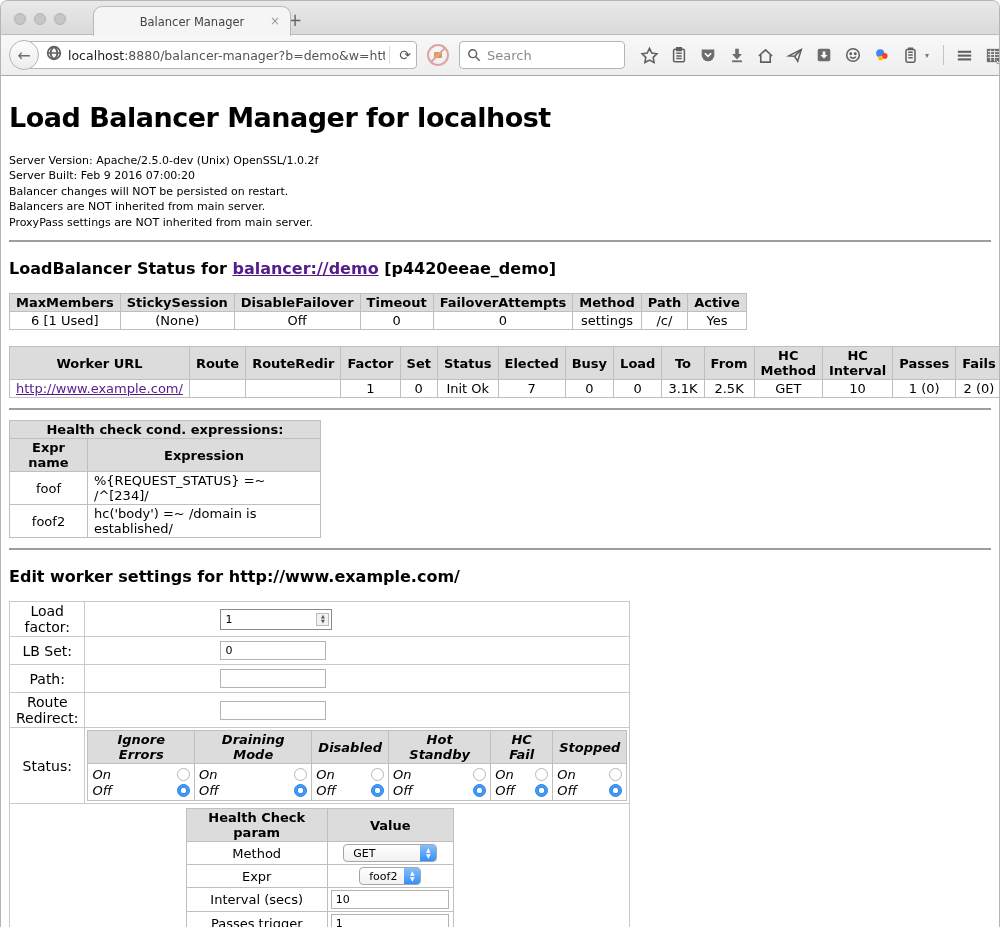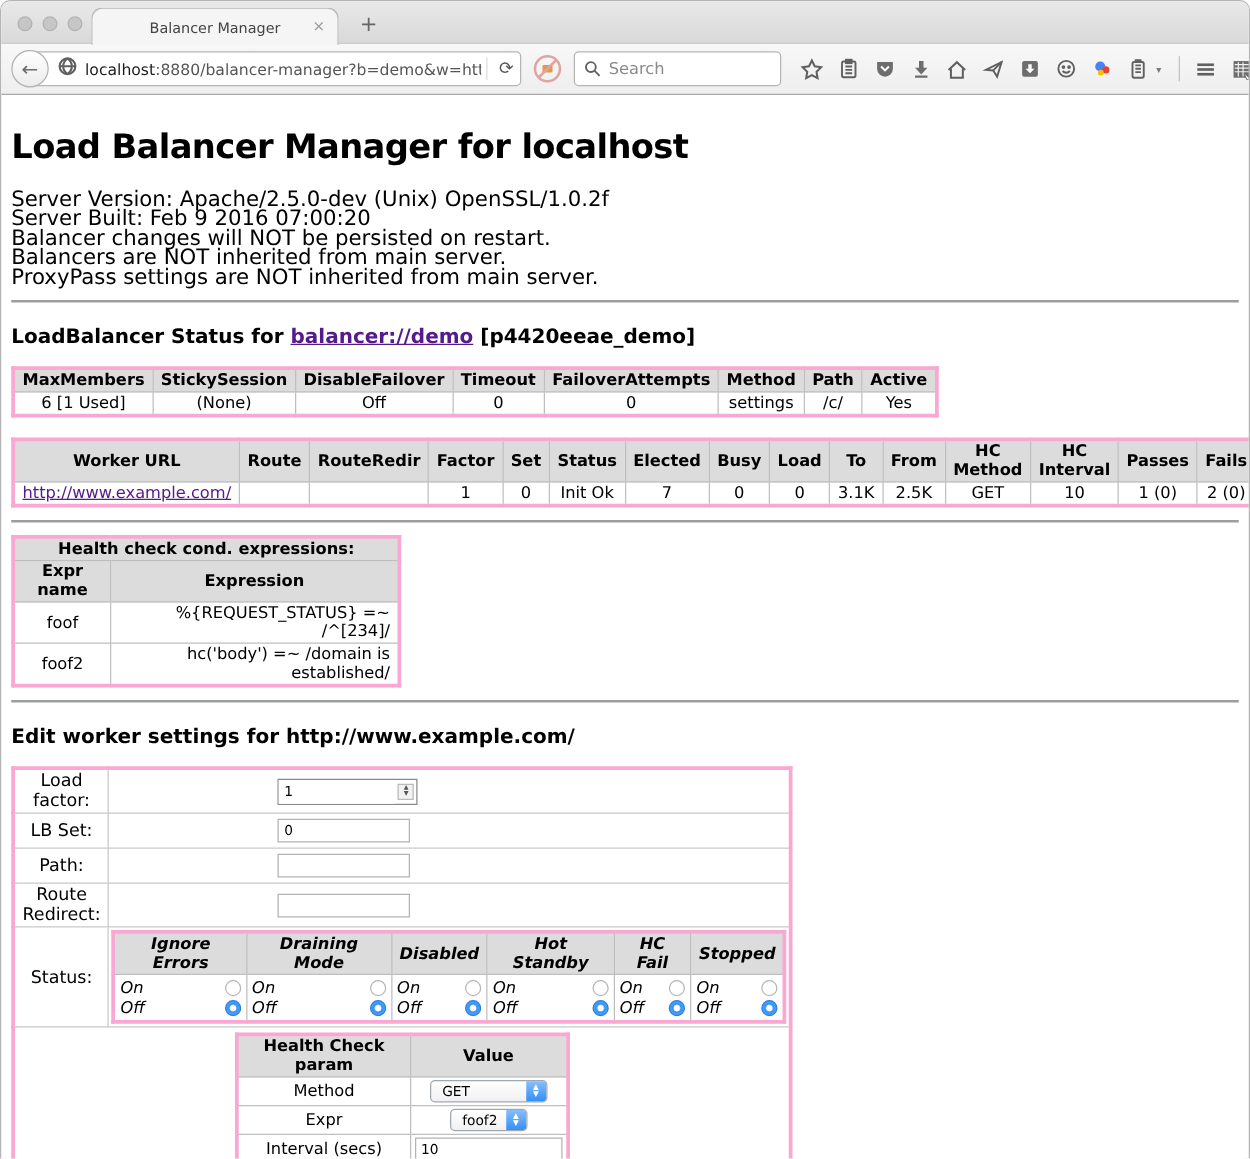--- a/index.html
+++ b/index.html
@@ -5,21 +5,21 @@
   * { box-sizing: border-box; margin: 0; padding: 0; }
   html,body { background:#fff; font-family:"DejaVu Sans", sans-serif; }
   .window { width:1000px; height:927px; background:#fff; border-radius:8px 8px 0 0;
             overflow:hidden; position:relative; border:1px solid #b5b5b5; border-bottom:none; }
 
   
   .tabstrip { height:34px; background:linear-gradient(#e9e9e9,#d9d9d9); position:relative;
               border-bottom:1px solid #bcbcbc; }
   .traffic { position:absolute; top:12px; left:13px; display:flex; gap:8px; }
   .traffic span { width:12px; height:12px; border-radius:50%; background:#c6c6c6; border:1px solid #b2b2b2; }
-  .tab { position:absolute; left:72px; top:5px; width:198px; height:30px; background:#f5f5f5;
+  .tab { position:absolute; left:92px; top:5px; width:198px; height:30px; background:#f5f5f5;
          border:1px solid #b9b9b9; border-bottom:none; border-radius:9px 9px 0 0;
          display:flex; align-items:center; justify-content:center; font-size:11.5px; color:#444; z-index:2; }
   .tab .close { position:absolute; right:10px; top:7px; color:#999; font-size:12px; cursor:default; }
   .newtab { position:absolute; left:283px; top:6px; color:#666; font-size:17px; width:22px; height:26px;
             display:flex; align-items:center; justify-content:center; }
 
   .toolbar { height:41px; background:linear-gradient(#f8f8f8,#eeeeee); border-bottom:1px solid #a8a8a8;
              display:flex; align-items:center; padding:0 8px; }
   .backbtn { width:30px; height:30px; border-radius:50%; background:linear-gradient(#fefefe,#ececec);
              border:1px solid #b3b3b3; display:flex; align-items:center; justify-content:center;
@@ -37,36 +37,36 @@
   .searchbar .ph { color:#8b8b8b; font-size:13px; margin-left:6px; }
   .tb-icons { display:flex; align-items:center; margin-left:10px; }
   .tbbtn { width:29px; height:28px; display:flex; align-items:center; justify-content:center; color:#606060; }
   .tb-sep { width:1px; height:20px; background:#c4c4c4; margin:0 6px; }
   .caret { font-size:8px; color:#7a7a7a; width:12px; }
   svg.gi { stroke:#606060; fill:none; stroke-width:1.7; }
 
   
   .content { padding:4px 8px 0 8px; color:#000; }
   h1.pagetitle { font-size:27px; font-weight:bold; margin:22px 0 20px 0; letter-spacing:-0.5px; }
-  .info { font-size:17px; line-height:15.4px; }
+  .info { font-size:11px; line-height:15.4px; }
   hr { border:none; border-top:2px solid #9d9d9d; margin:10px 0; }
   .secheading { font-size:16px; font-weight:bold; margin:17px 0 15px 0; }
   a.plink { color:#551a8b; text-decoration:underline; }
 
   table { border-collapse:collapse; font-size:13px; }
   th, td { border:1px solid #bfbfbf; padding:1px 6px; text-align:center; height:18px; }
   th { background:#dcdcdc; font-weight:bold; }
-  table.bordered { border:3px solid #f9a8d4; }
+  table.bordered { border:1px solid #f9a8d4; }
 
   .tbl-balancer { width:615px; margin:4px 0 16px 0; }
   .tbl-worker  { width:962px; margin:4px 0 8px 0; }
   .tbl-worker td.url { text-align:center; }
   .tbl-expr { width:312px; margin:6px 0 10px 0; }
   .tbl-expr td.ename { width:78px; }
-  .tbl-expr td.eexpr { text-align:right; }
+  .tbl-expr td.eexpr { text-align:left; }
 
   
   .tbl-form { width:564px; margin:8px 0 12px 0; }
   .tbl-form > tbody > tr > td { border:1px solid #c9c9c9; }
   td.flabel { width:100px; font-size:14px; }
   td.fvalue { text-align:left; padding:4px 2px; }
   input.txt { width:106px; height:19px; border:1px solid #b3b3b3; font:11px "DejaVu Sans",sans-serif;
               padding:1px 4px; background:#fff; }
   .indent { margin-left:133px; }
   .numwrap { display:inline-flex; align-items:stretch; border:1px solid #8a8a8a; background:#fff;

